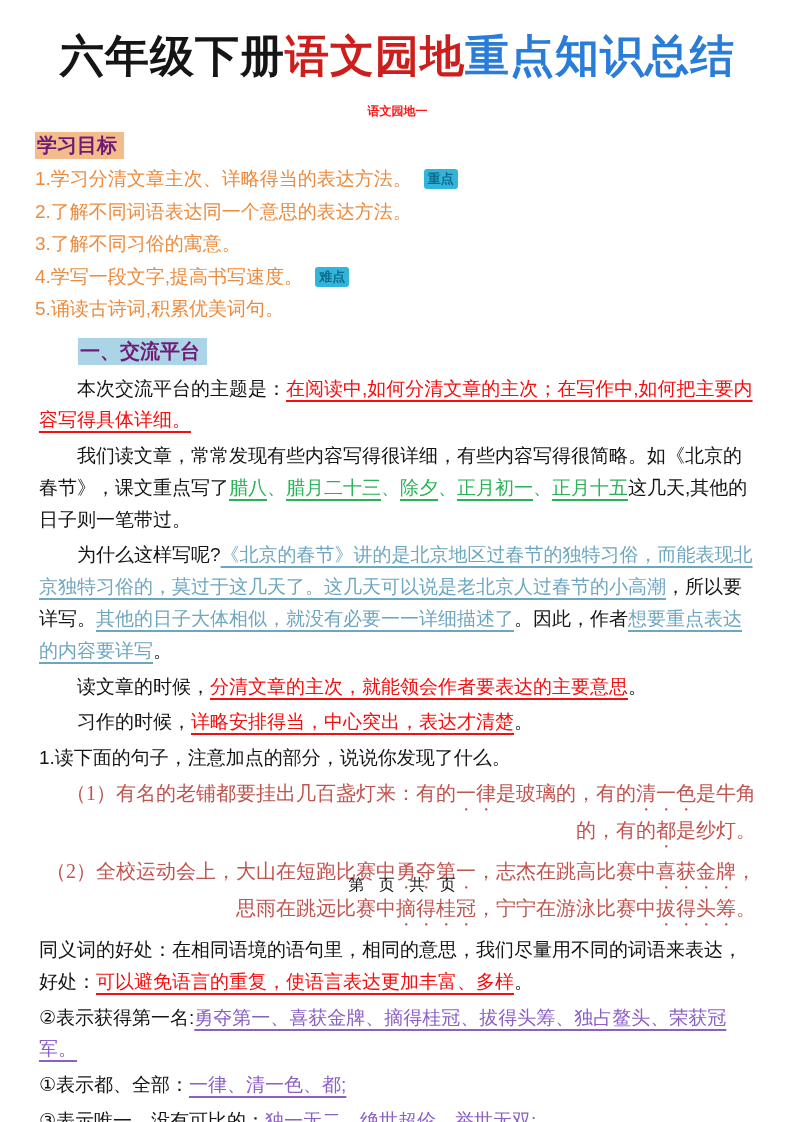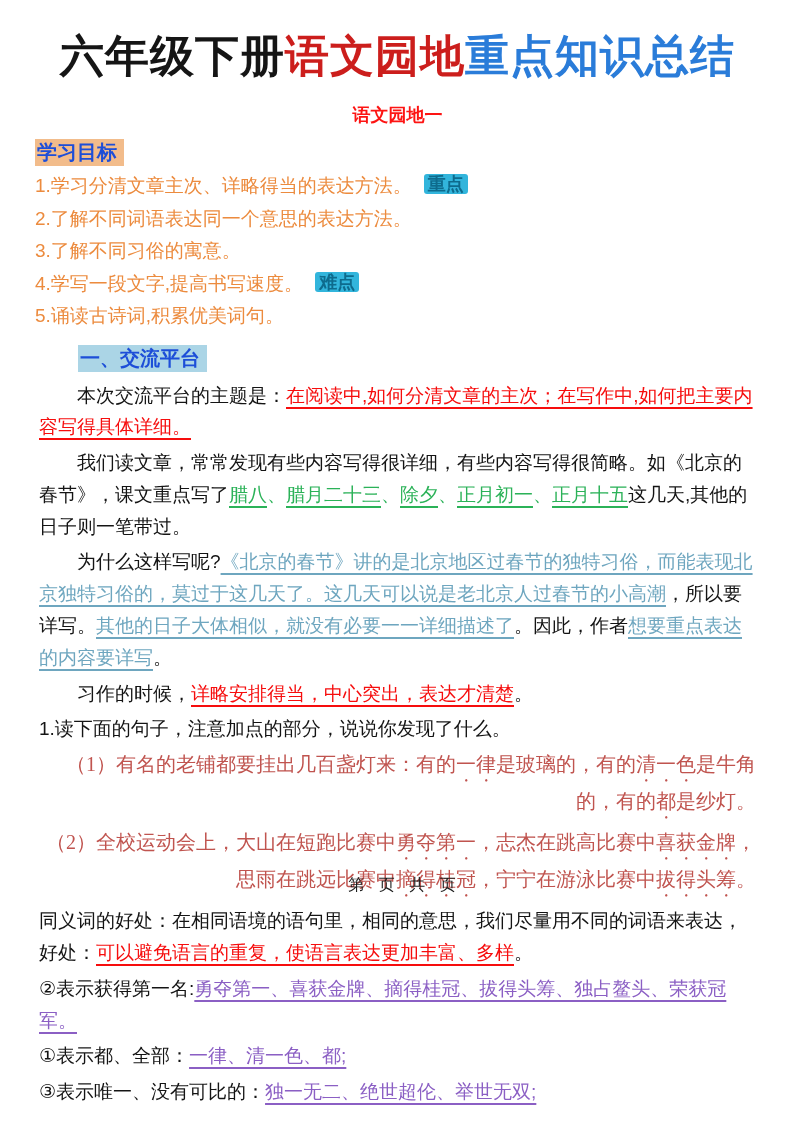--- a/index.html
+++ b/index.html
@@ -8,32 +8,32 @@
     font-family:"Liberation Sans","DejaVu Sans",sans-serif;
     color:#141414;
   }
   .page { box-sizing:border-box; width:793px; height:900px; padding:22px 33px 8px 35px; position:relative; }
 
   .title { text-align:center; font-weight:bold; font-size:44px; line-height:52px; letter-spacing:1px; margin-top:8px; }
   .title .t1 { color:#151515; }
   .title .t2 { color:#cc1e1c; }
   .title .t3 { color:#2a7cd9; }
 
-  .subtitle { text-align:center; color:#fd1413; font-weight:bold; font-size:18px; margin-top:21px; }
+  .subtitle { text-align:center; color:#fd1413; font-weight:bold; font-size:12px; margin-top:21px; }
 
   .hl-wrap { margin-top:9px; line-height:32px; }
-  .hl { font-size:20px; font-weight:bold; color:#1d4ed8; padding:2px 7px 3px 2px; }
+  .hl { font-size:20px; font-weight:bold; color:#701a75; padding:2px 7px 3px 2px; }
   .hl.orange { background:#f2bc8b; }
   .hl.blue   { background:#abd5e6;margin-left:43px; }
 
   .objective { color:#ec8b3e; font-size:19px; line-height:32.5px; }
 
   .badge {
     display:inline-block; background:#32b5dc; color:#0e6b8d;
-    font-size:18px; font-weight:bold; line-height:16px;
+    font-size:13px; font-weight:bold; line-height:16px;
     padding:2px 4px; border-radius:3px; margin-left:12px; vertical-align:2px;
   }
 
   .para { margin:4px; font-size:19px; line-height:31.8px; }
   .para.indent { text-indent:2em; }
   .para.rose {
     font-family:"Liberation Serif","DejaVu Serif",serif;
     color:#c0544f; font-size:20px;text-align:right;
   }
 
@@ -69,20 +69,21 @@
       <div class="hl-wrap"><span class="hl orange">学习目标</span></div>
       <div class="objective"><span>1.学习分清文章主次、详略得当的表达方法。</span><span class="badge">重点</span></div>
       <div class="objective"><span>2.了解不同词语表达同一个意思的表达方法。</span></div>
       <div class="objective"><span>3.了解不同习俗的寓意。</span></div>
       <div class="objective"><span>4.学写一段文字,提高书写速度。</span><span class="badge">难点</span></div>
       <div class="objective"><span>5.诵读古诗词,积累优美词句。</span></div>
       <div class="hl-wrap"><span class="hl blue">一、交流平台</span></div>
       <p class="para indent"><span class="seg-k">本次交流平台的主题是：</span><span class="seg-r seg-u">在阅读中,如何分清文章的主次；在写作中,如何把主要内容写得具体详细。</span></p>
       <p class="para indent"><span class="seg-k">我们读文章，常常发现有些内容写得很详细，有些内容写得很简略。如《北京的春节》，课文重点写了</span><span class="seg-g seg-u">腊八</span><span class="seg-gs">、</span><span class="seg-g seg-u">腊月二十三</span><span class="seg-gs">、</span><span class="seg-g seg-u">除夕</span><span class="seg-gs">、</span><span class="seg-g seg-u">正月初一</span><span class="seg-gs">、</span><span class="seg-g seg-u">正月十五</span><span class="seg-k">这几天,其他的日子则一笔带过。</span></p>
       <p class="para indent"><span class="seg-k">为什么这样写呢?</span><span class="seg-t seg-u">《北京的春节》讲的是北京地区过春节的独特习俗，而能表现北京独特习俗的，莫过于这几天了。这几天可以说是老北京人过春节的小高潮</span><span class="seg-k">，所以要详写。</span><span class="seg-t seg-u">其他的日子大体相似，就没有必要一一详细描述了</span><span class="seg-k">。因此，作者</span><span class="seg-t seg-u">想要重点表达的内容要详写</span><span class="seg-k">。</span></p>
+      <p class="para indent"><span class="seg-k">读文章的时候，</span><span class="seg-r seg-u">分清文章的主次，就能领会作者要表达的主要意思</span><span class="seg-k">。</span></p>
       <p class="para indent"><span class="seg-k">习作的时候，</span><span class="seg-r seg-u">详略安排得当，中心突出，表达才清楚</span><span class="seg-k">。</span></p>
       <p class="para"><span class="seg-k">1.读下面的句子，注意加点的部分，说说你发现了什么。</span></p>
       <p class="para rose"><span class="seg-ro">（1）有名的老铺都要挂出几百盏灯来：有的</span><span class="seg-rod">一律</span><span class="seg-ro">是玻璃的，有的</span><span class="seg-rod">清一色</span><span class="seg-ro">是牛角的，有的</span><span class="seg-rod">都</span><span class="seg-ro">是纱灯。</span></p>
       <p class="para rose"><span class="seg-ro">（2）全校运动会上，大山在短跑比赛中</span><span class="seg-rod">勇夺第一</span><span class="seg-ro">，志杰在跳高比赛中</span><span class="seg-rod">喜获金牌</span><span class="seg-ro">，思雨在跳远比赛中</span><span class="seg-rod">摘得桂冠</span><span class="seg-ro">，宁宁在游泳比赛中</span><span class="seg-rod">拔得头筹</span><span class="seg-ro">。</span></p>
       <p class="para"><span class="seg-k">同义词的好处：在相同语境的语句里，相同的意思，我们尽量用不同的词语来表达，好处：</span><span class="seg-r seg-u">可以避免语言的重复，使语言表达更加丰富、多样</span><span class="seg-k">。</span></p>
       <p class="para"><span class="seg-k">②表示获得第一名:</span><span class="seg-p seg-u">勇夺第一、喜获金牌、摘得桂冠、拔得头筹、独占鳌头、荣获冠军。</span></p>
       <p class="para"><span class="seg-k">①表示都、全部：</span><span class="seg-p seg-u">一律、清一色、都;</span></p>
       <p class="para"><span class="seg-k">③表示唯一、没有可比的：</span><span class="seg-p seg-u">独一无二、绝世超伦、举世无双;</span></p>
     </div>
 

